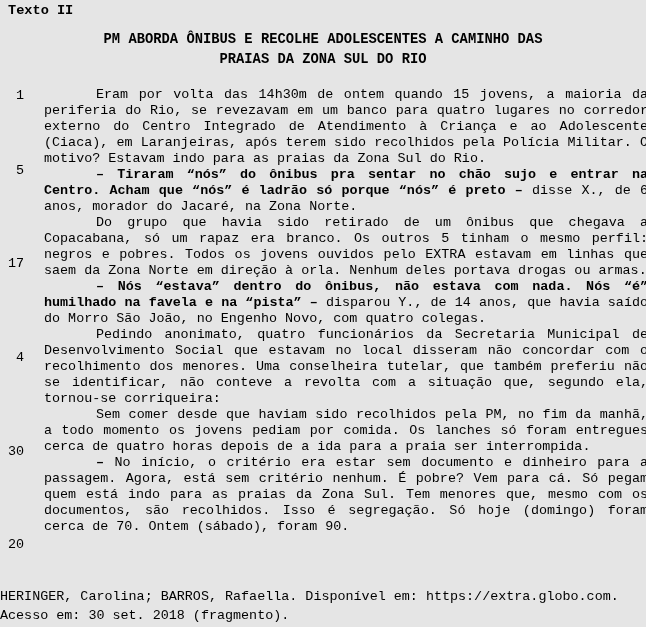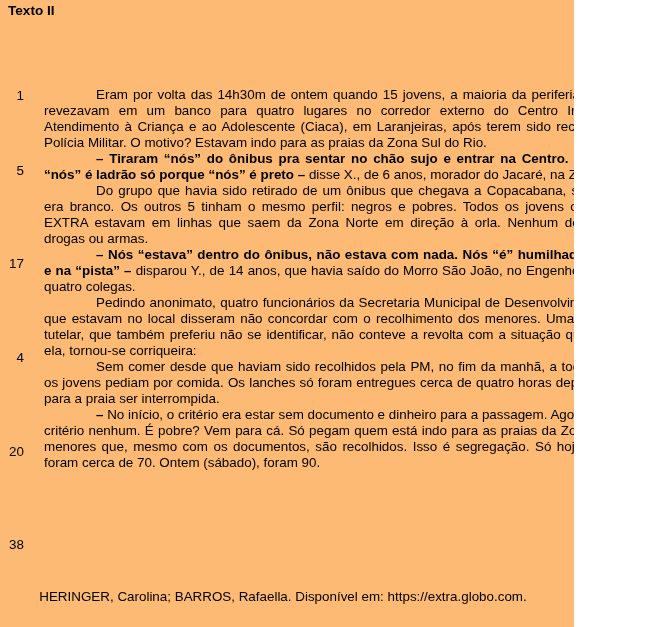--- a/index.html
+++ b/index.html
@@ -1,23 +1,23 @@
 <!DOCTYPE html>
 <html><head>
 <meta charset="utf-8">
 <style>
   * { margin: 0; padding: 0; box-sizing: border-box; }
   html, body { background: #ffffff; }
   .page {
     position: relative;
-    width: 574px;
+    width: 646px;
     height: 627px;
-    background: #fdba74;
+    background: #e5e5e5;
     color: #000000;
-    font-family: Liberation Sans, sans-serif;
+    font-family: Liberation Mono, monospace;
     font-size: 13.4px;
     overflow: hidden;
   }
   .texto-label {
     position: absolute;
     left: 8px;
     top: 3px;
     font-weight: bold;
     font-size: 13.6px;
   }
@@ -56,42 +56,46 @@
     text-align: justify;
     line-height: 16px;
   }
   .para { text-indent: 52px; }
   .seg-bold { font-weight: bold; }
   .citation {
     position: absolute;
     top: 588px;
     right: 8px;
     left: 0;
-    text-align: center;
+    text-align: left;
     line-height: 18.6px;
     font-size: 13.4px;
   }
 </style>
 </head>
 <body>
 
 <div class="page">
 
   <div class="texto-label">Texto II</div>
 
+  <div class="article-title">
+    <div>PM ABORDA ÔNIBUS E RECOLHE ADOLESCENTES A CAMINHO DAS</div>
+    <div>PRAIAS DA ZONA SUL DO RIO</div>
+  </div>
 
   <div class="body-wrap">
 
     <div class="gutter">
       <span class="lineno" style="top:0">1</span>
       <span class="lineno" style="top:75px">5</span>
       <span class="lineno" style="top:168px">17</span>
       <span class="lineno" style="top:262px">4</span>
-      <span class="lineno" style="top:356px">20</span>
-      <span class="lineno" style="top:449px">38</span>
+      <span class="lineno" style="top:356px">30</span>
+      <span class="lineno" style="top:449px">20</span>
     </div>
 
     <div class="text-col">
       <p class="para"><span>Eram por volta das 14h30m de ontem quando 15 jovens, a maioria da periferia do Rio, se revezavam em um banco para quatro lugares no corredor externo do Centro Integrado de Atendimento à Criança e ao Adolescente (Ciaca), em Laranjeiras, após terem sido recolhidos pela Polícia Militar. O motivo? Estavam indo para as praias da Zona Sul do Rio.</span></p>
 
       <p class="para"><span class="seg-bold">– Tiraram “nós” do ônibus pra sentar no chão sujo e entrar na Centro. Acham que “nós” é ladrão só porque “nós” é preto – </span><span>disse X., de 6 anos, morador do Jacaré, na Zona Norte.</span></p>
 
       <p class="para"><span>Do grupo que havia sido retirado de um ônibus que chegava a Copacabana, só um rapaz era branco. Os outros 5 tinham o mesmo perfil: negros e pobres. Todos os jovens ouvidos pelo EXTRA estavam em linhas que saem da Zona Norte em direção à orla. Nenhum deles portava drogas ou armas.</span></p>
 
       <p class="para"><span class="seg-bold">– Nós “estava” dentro do ônibus, não estava com nada. Nós “é” humilhado na favela e na “pista” – </span><span>disparou Y., de 14 anos, que havia saído do Morro São João, no Engenho Novo, com quatro colegas.</span></p>
@@ -99,15 +103,16 @@
       <p class="para"><span>Pedindo anonimato, quatro funcionários da Secretaria Municipal de Desenvolvimento Social que estavam no local disseram não concordar com o recolhimento dos menores. Uma conselheira tutelar, que também preferiu não se identificar, não conteve a revolta com a situação que, segundo ela, tornou-se corriqueira:</span></p>
 
       <p class="para"><span>Sem comer desde que haviam sido recolhidos pela PM, no fim da manhã, a todo momento os jovens pediam por comida. Os lanches só foram entregues cerca de quatro horas depois de a ida para a praia ser interrompida.</span></p>
 
       <p class="para"><span class="seg-bold">– </span><span>No início, o critério era estar sem documento e dinheiro para a passagem. Agora, está sem critério nenhum. É pobre? Vem para cá. Só pegam quem está indo para as praias da Zona Sul. Tem menores que, mesmo com os documentos, são recolhidos. Isso é segregação. Só hoje (domingo) foram cerca de 70. Ontem (sábado), foram 90.</span></p>
     </div>
   </div>
 
   <div class="citation">
     <div>HERINGER, Carolina; BARROS, Rafaella. Disponível em: https://extra.globo.com.</div>
+    <div>Acesso em: 30 set. 2018 (fragmento).</div>
   </div>
 
 </div>
 
 </body></html>

